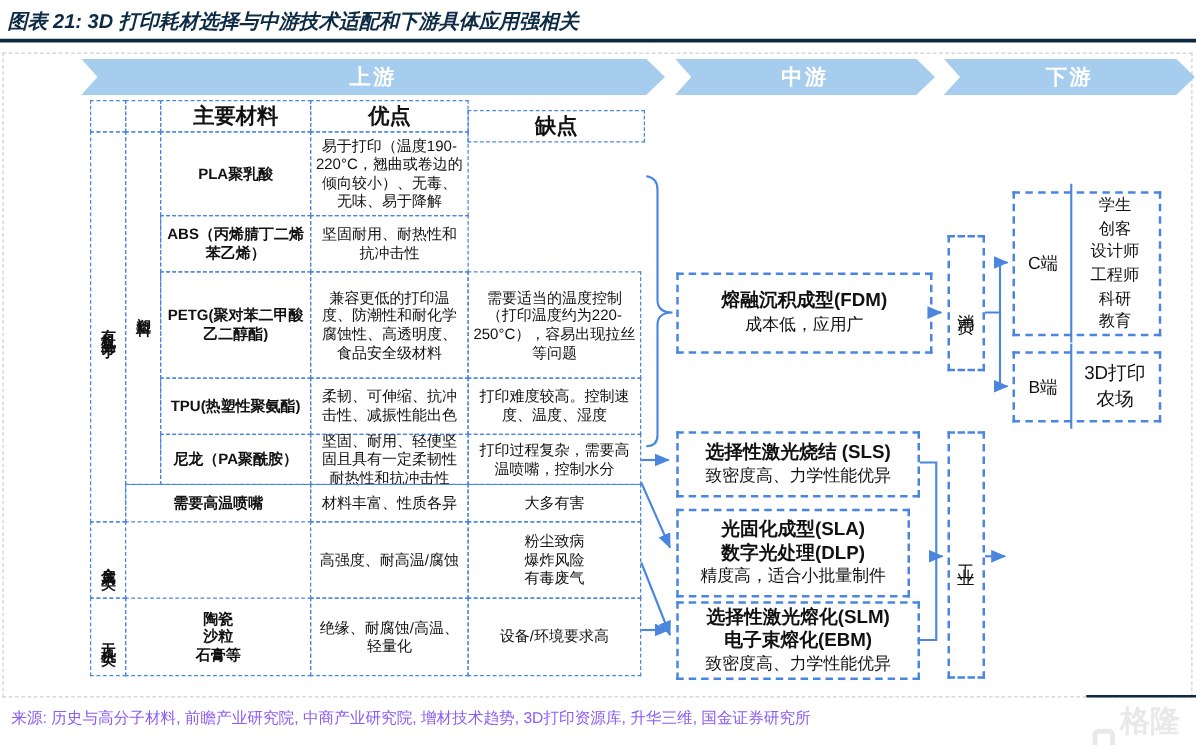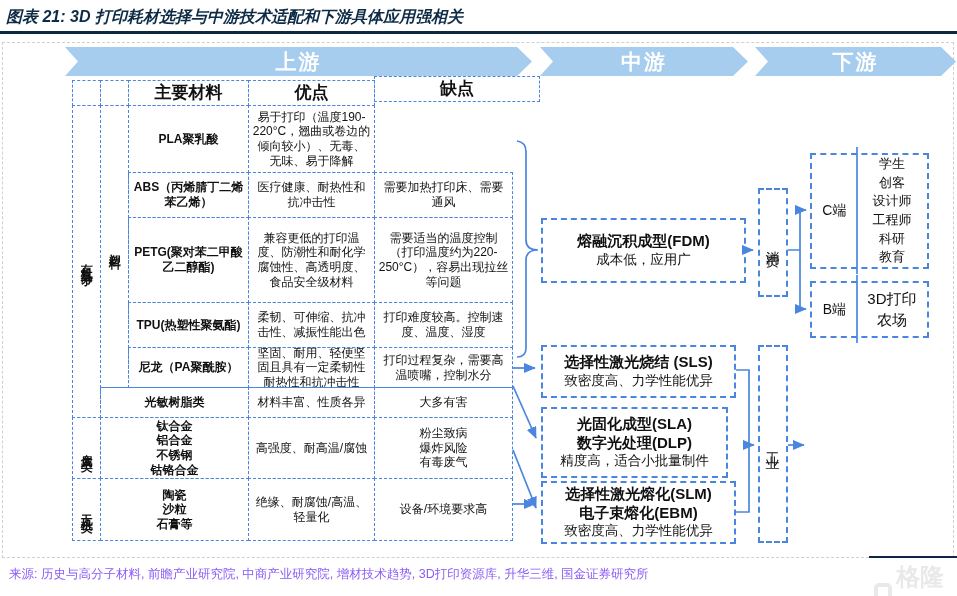--- a/index.html
+++ b/index.html
@@ -3,21 +3,21 @@
 <meta charset="utf-8">
 <style>
   html,body{margin:0;padding:0;background:#fff;}
   #canvas{position:relative;width:957px;height:596px;background:#fff;overflow:hidden;
           font-family:"Liberation Sans","DejaVu Sans",sans-serif;}
   .abs{position:absolute;box-sizing:border-box;}
   #title{left:6px;top:7px;width:940px;font-size:16px;font-weight:bold;font-style:italic;color:#0d2b45;}
   #title-rule{left:0;top:31px;width:957px;height:3px;background:#0e2841;}
   #outer-frame{left:2px;top:42px;width:952px;height:516px;border:1px dashed #d0d0d0;}
   .stage-arrow{height:29px;top:47px;background:#a6cdee;display:flex;align-items:center;justify-content:center;
-               color:#fff;font-weight:bold;font-size:21px;letter-spacing:2px;
+               color:#fff;font-weight:bold;font-size:17px;letter-spacing:2px;
                clip-path:polygon(0 0, calc(100% - 15px) 0, 100% 50%, calc(100% - 15px) 100%, 0 100%, 13px 50%);}
   .cell{border:1px dashed #4a86e0;display:flex;align-items:center;justify-content:center;
         text-align:center;font-size:12px;line-height:1.22;color:#111;padding:1px 3px;}
   .mat{font-weight:bold;}
   .hdr{font-weight:bold;font-size:17px;}
   .vtext{writing-mode:vertical-rl;text-orientation:upright;letter-spacing:3px;font-weight:bold;}
   .pre{white-space:pre-line;}
   .solidtop{border-top:1.5px solid #4a86e0;}
   .techbox{border:2px dashed #4a86e0;background:#fff;display:flex;flex-direction:column;
            align-items:center;justify-content:center;text-align:center;color:#111;}
@@ -51,54 +51,49 @@
     <span>中游</span>
   </div>
   <div class="abs stage-arrow" style="left:755px;width:201px;">
     <span>下游</span>
   </div>
 
   <div class="abs cell" style="left:72px;top:80px;width:29px;height:26px;"></div>
   <div class="abs cell" style="left:100px;top:80px;width:29px;height:26px;"></div>
   <div class="abs cell hdr" style="left:128px;top:80px;width:121px;height:26px;">主要材料</div>
   <div class="abs cell hdr" style="left:248px;top:80px;width:127px;height:26px;">优点</div>
-  <div class="abs cell hdr" style="left:374px;top:76px;width:166px;height:26px;">缺点</div>
+  <div class="abs cell hdr" style="left:374px;top:88px;width:142px;height:26px;">缺点</div>
 
   <div class="abs cell vtext" style="left:72px;top:105px;width:29px;height:313px;">有机高分子</div>
   <div class="abs cell vtext" style="left:100px;top:105px;width:29px;height:283px;">塑料</div>
   <div class="abs cell vtext" style="left:72px;top:417px;width:29px;height:62px;">金属类</div>
   <div class="abs cell vtext" style="left:72px;top:478px;width:29px;height:63px;">无机类</div>
 
   <div class="abs cell mat" style="left:128px;top:105px;width:121px;height:68px;">PLA聚乳酸</div>
   <div class="abs cell" style="left:248px;top:105px;width:127px;height:68px;">易于打印（温度190-220°C，翘曲或卷边的倾向较小）、无毒、无味、易于降解</div>
 
   <div class="abs cell mat" style="left:128px;top:172px;width:121px;height:46px;">ABS（丙烯腈丁二烯苯乙烯）</div>
-  <div class="abs cell" style="left:248px;top:172px;width:127px;height:46px;">医疗健康、耐热性和抗冲击性</div>
-  <div class="abs cell" style="left:374px;top:172px;width:139px;height:46px;">需要加热打印床、需要通风</div>
+  <div class="abs cell" style="left:248px;top:172px;width:127px;height:46px;">坚固耐用、耐热性和抗冲击性</div>
 
   <div class="abs cell mat" style="left:128px;top:217px;width:121px;height:86px;">PETG(聚对苯二甲酸乙二醇酯)</div>
   <div class="abs cell" style="left:248px;top:217px;width:127px;height:86px;">兼容更低的打印温度、防潮性和耐化学腐蚀性、高透明度、食品安全级材料</div>
   <div class="abs cell" style="left:374px;top:217px;width:139px;height:86px;">需要适当的温度控制（打印温度约为220-250°C），容易出现拉丝等问题</div>
 
   <div class="abs cell mat" style="left:128px;top:302px;width:121px;height:46px;">TPU(热塑性聚氨酯)</div>
   <div class="abs cell" style="left:248px;top:302px;width:127px;height:46px;">柔韧、可伸缩、抗冲击性、减振性能出色</div>
   <div class="abs cell" style="left:374px;top:302px;width:139px;height:46px;">打印难度较高。控制速度、温度、湿度</div>
 
   <div class="abs cell mat" style="left:128px;top:347px;width:121px;height:41px;">尼龙（PA聚酰胺）</div>
   <div class="abs cell" style="left:248px;top:347px;width:127px;height:41px;">坚固、耐用、轻便坚固且具有一定柔韧性耐热性和抗冲击性</div>
   <div class="abs cell" style="left:374px;top:347px;width:139px;height:41px;">打印过程复杂，需要高温喷嘴，控制水分</div>
 
-  <div class="abs cell mat solidtop" style="left:100px;top:387px;width:149px;height:31px;">光敏树脂类</div>
+  <div class="abs cell mat solidtop" style="left:100px;top:387px;width:149px;height:31px;">需要高温喷嘴</div>
   <div class="abs cell solidtop" style="left:248px;top:387px;width:127px;height:31px;">材料丰富、性质各异</div>
   <div class="abs cell solidtop" style="left:374px;top:387px;width:139px;height:31px;">大多有害</div>
 
-  <div class="abs cell mat pre" style="left:100px;top:417px;width:149px;height:62px;">钛合金
-铝合金
-不锈钢
-钴铬合金</div>
   <div class="abs cell" style="left:248px;top:417px;width:127px;height:62px;">高强度、耐高温/腐蚀</div>
   <div class="abs cell pre" style="left:374px;top:417px;width:139px;height:62px;">粉尘致病
 爆炸风险
 有毒废气</div>
 
   <div class="abs cell mat pre" style="left:100px;top:478px;width:149px;height:63px;">陶瓷
 沙粒
 石膏等</div>
   <div class="abs cell" style="left:248px;top:478px;width:127px;height:63px;">绝缘、耐腐蚀/高温、轻量化</div>
   <div class="abs cell" style="left:374px;top:478px;width:139px;height:63px;">设备/环境要求高</div>

